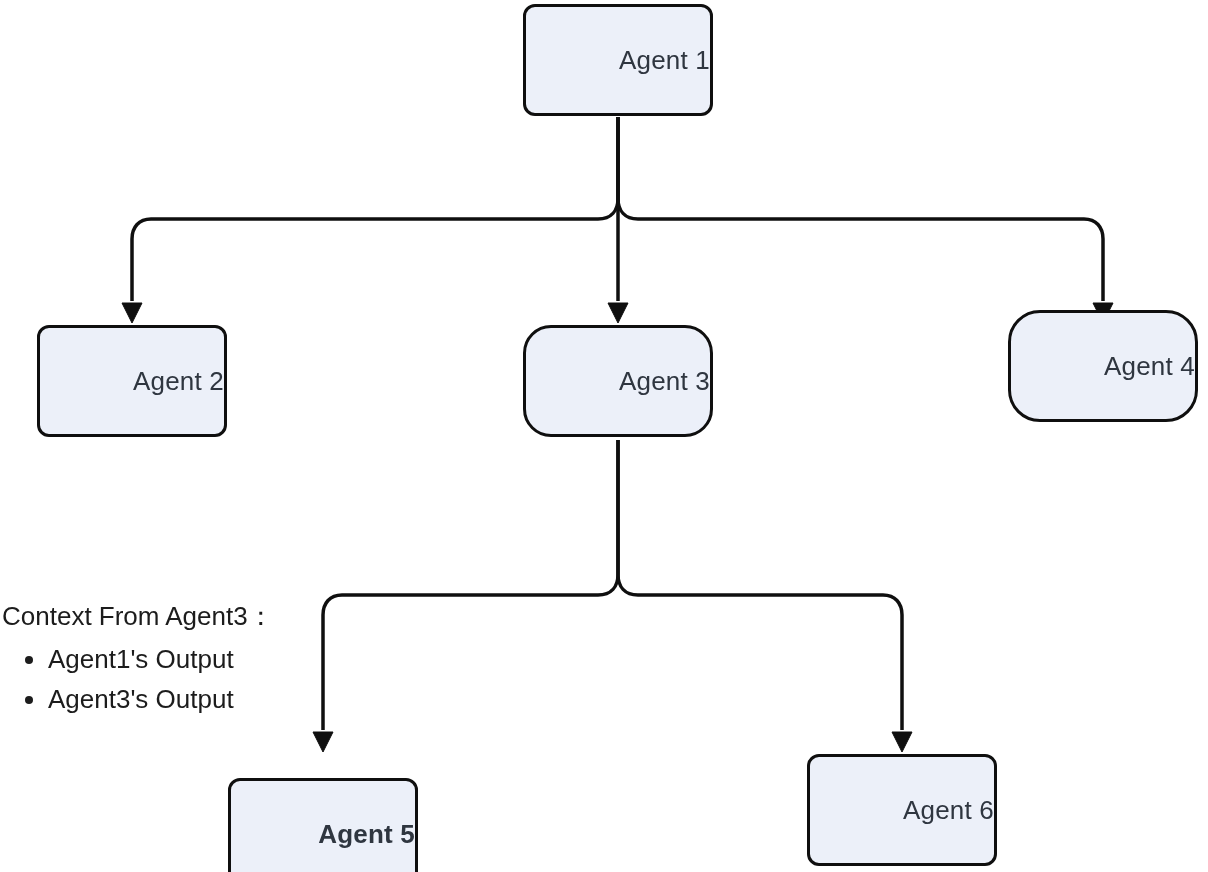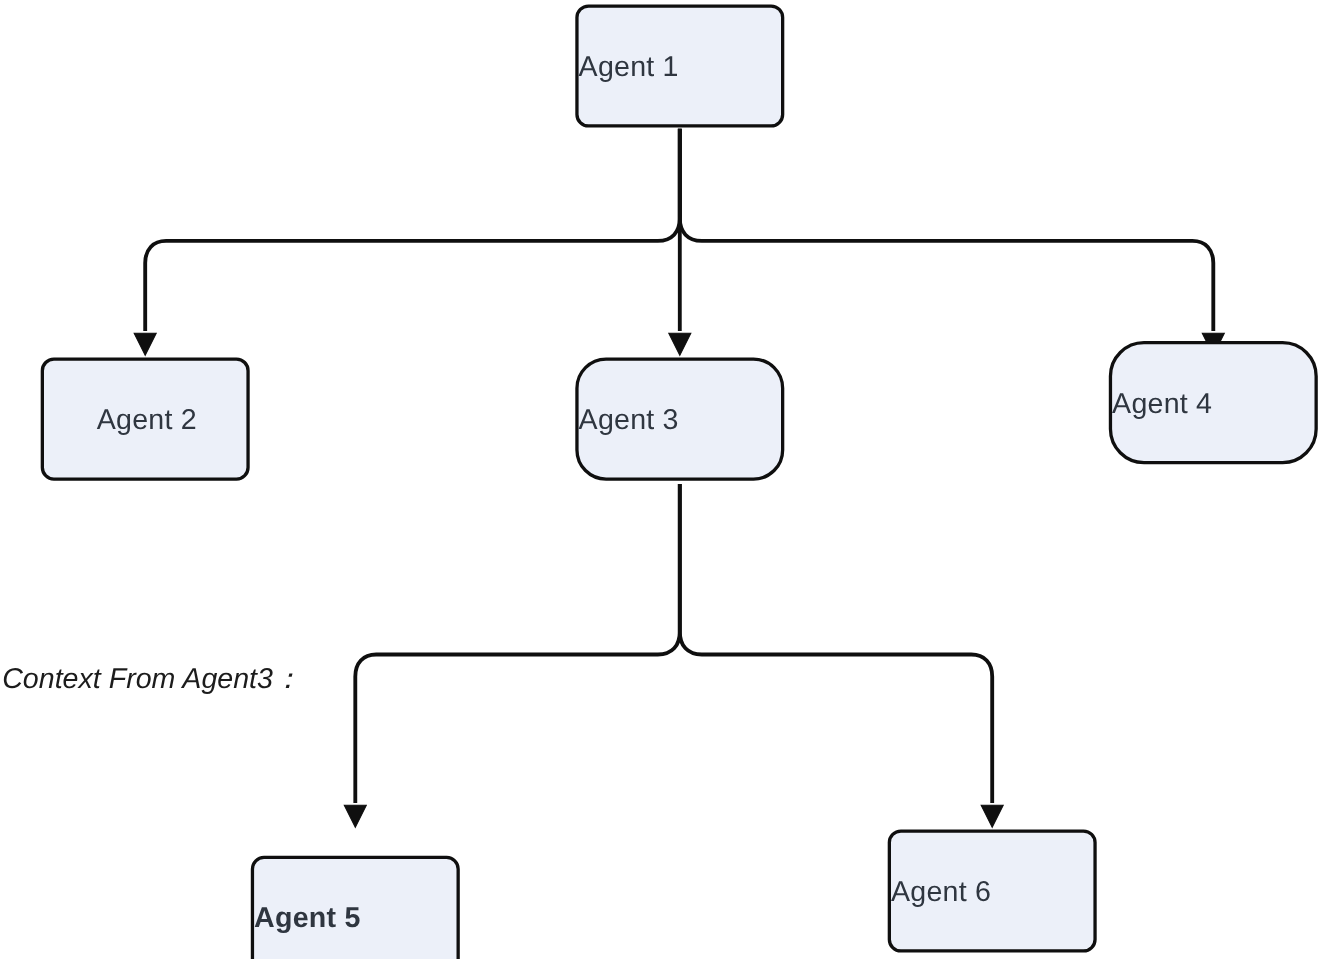--- a/index.html
+++ b/index.html
@@ -35,39 +35,38 @@
   .node {
     position: absolute;
     width: 190px;
     height: 112px;
     box-sizing: border-box;
     background: #ecf0f9;
     border: 3.5px solid #0f0f0f;
     border-radius: 12px;
     display: flex;
     align-items: center;
-    justify-content: flex-start;
+    justify-content: flex-end;
     font-size: 26px;
     color: #2f3640;
     letter-spacing: 0.2px;
   }
   .node-agent1 { left: 523px; top: 4px; }
   .node-agent2 { left: 37px;  top: 325px; padding-left: 48px; }
   .node-agent3 { left: 523px; top: 325px; border-radius: 28px; }
   .node-agent4 { left: 1008px; top: 310px; border-radius: 32px; }
   .node-agent5 { left: 228px; top: 778px; font-weight: bold; }
   .node-agent6 { left: 807px; top: 754px; }
 
   .annotation {
     position: absolute;
     left: 2px;
     top: 600px;
     width: 340px;
     color: #1c1c1c;
-    font-style: italic;
   }
   .annotation-title {
     font-size: 26px;
     line-height: 32px;
     white-space: nowrap;
   }
   .annotation-list {
     margin: 7px 0 0 0;
     padding: 0 0 0 46px;
     list-style: disc outside;
@@ -115,15 +114,23 @@
   </div>
   <div class="node node-agent5">
     <span>Agent 5</span>
   </div>
   <div class="node node-agent6">
     <span>Agent 6</span>
   </div>
 
   <div class="annotation">
     <div class="annotation-title">Context From Agent3：</div>
+    <ul class="annotation-list">
+      <li>
+        <span>Agent1's Output</span>
+      </li>
+      <li>
+        <span>Agent3's Output</span>
+      </li>
+    </ul>
   </div>
 
 </div>
 
 </body></html>

